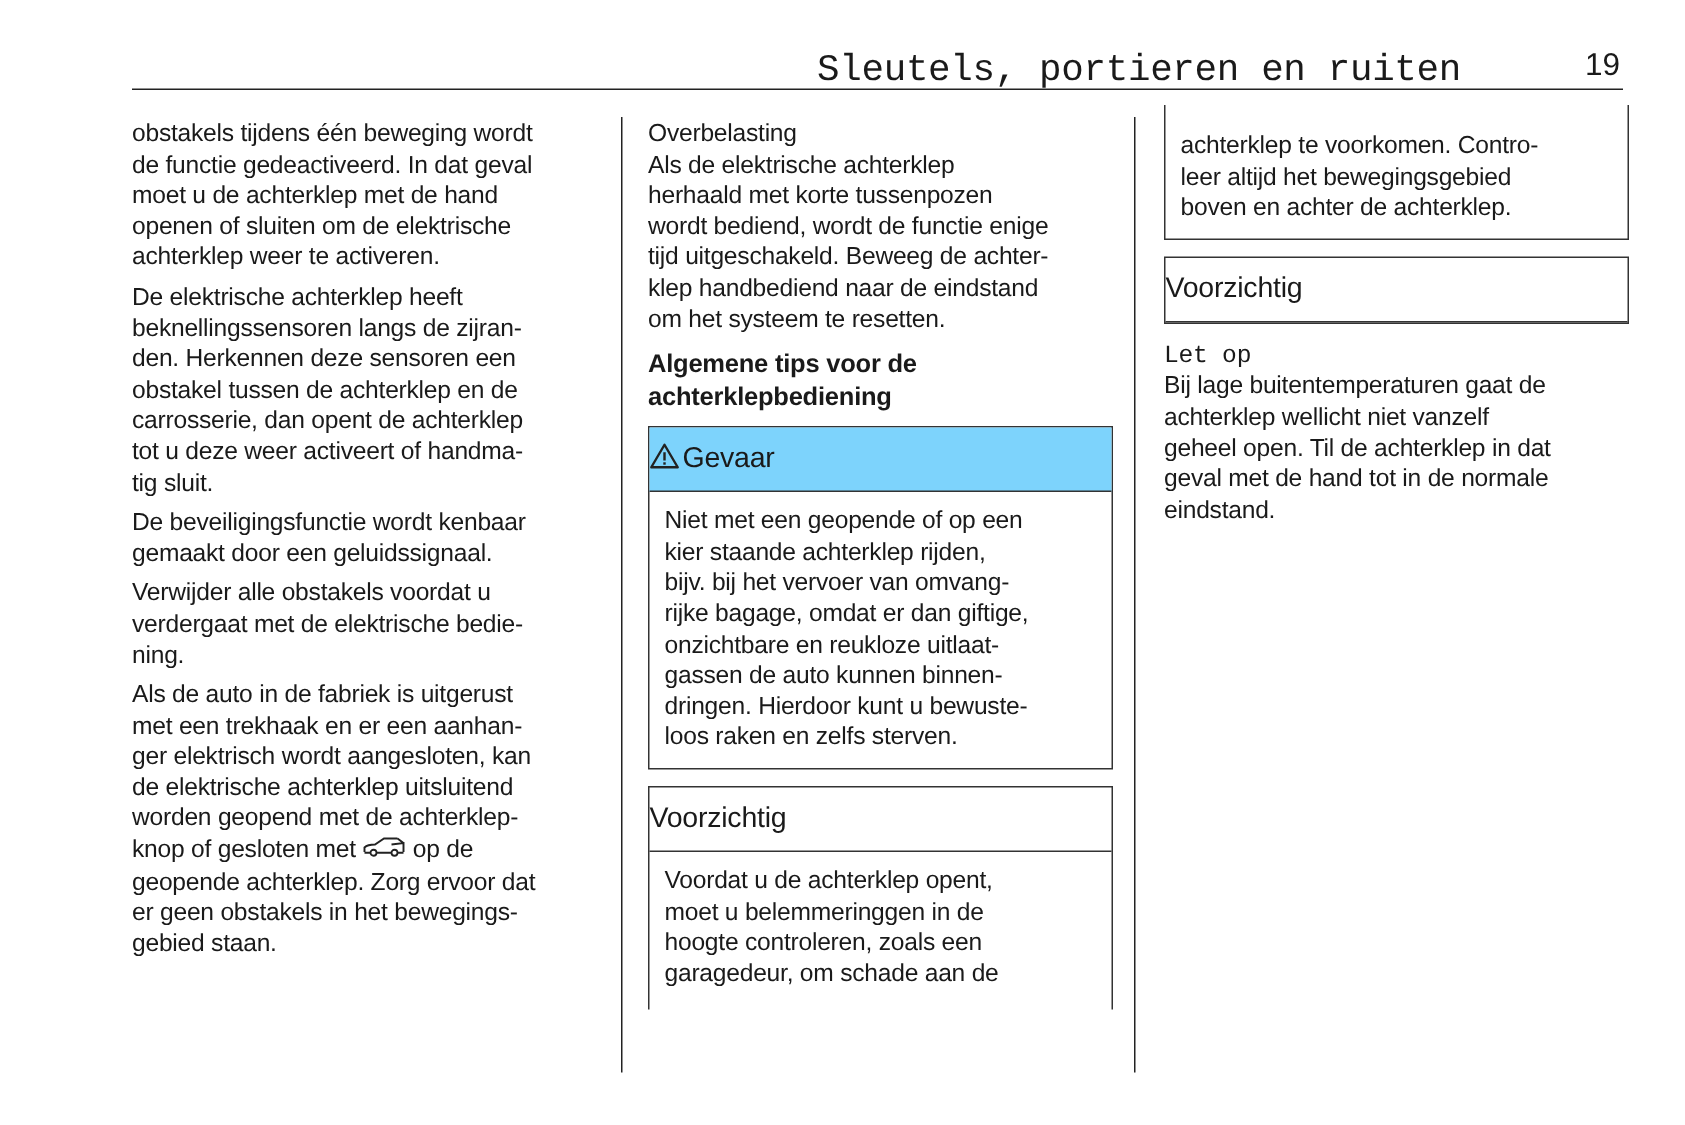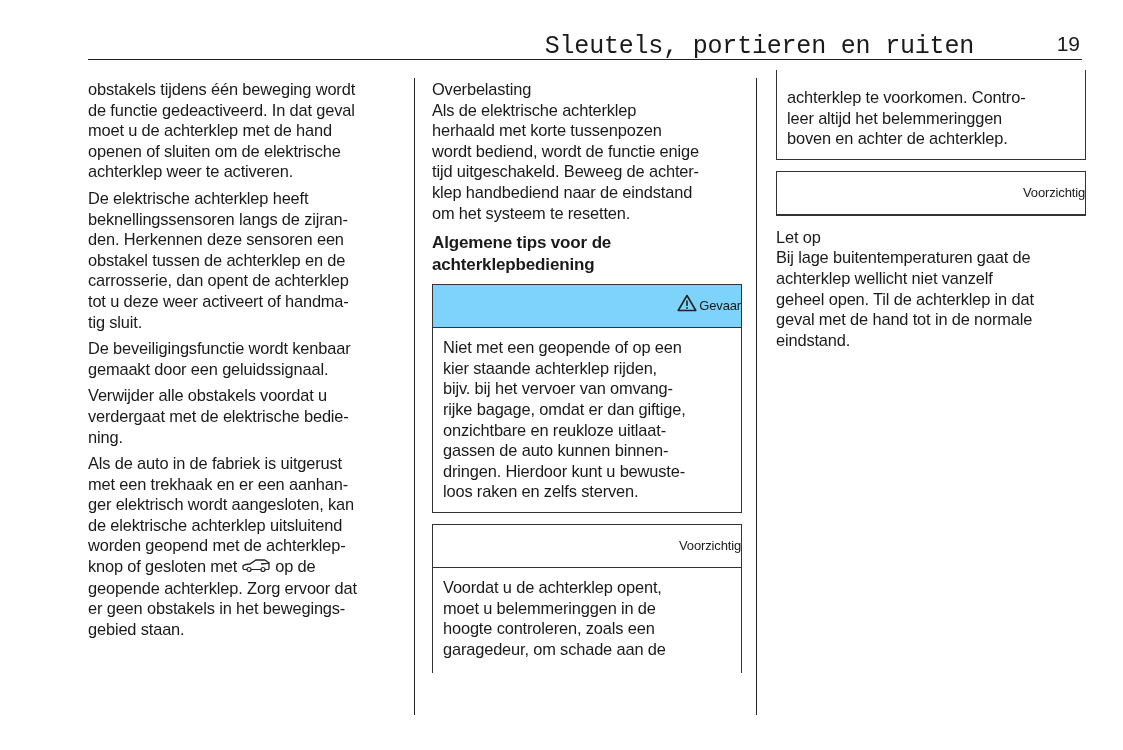--- a/index.html
+++ b/index.html
@@ -25,21 +25,21 @@
   .col2 { left: 432px; width: 310px; }
   .col3 { left: 776px; width: 310px; }
   .vline { position: absolute; width: 1px; background: #222; }
   .para { margin: 0 0 6px 0; white-space: pre-line; }
   .subhead { font-weight: normal; margin: 0; }
   .section-heading {
     font-size: 17px; line-height: 22px; margin: 9px 0 8px 0; white-space: pre-line;
   }
   .notice { border: 1.5px solid #333; margin-bottom: 11px; }
   .notice-head {
-    text-align: right; font-size: 13px; height: 42px; line-height: 42px;
+    text-align: left; font-size: 19px; height: 42px; line-height: 42px;
     border-bottom: 1.5px solid #333;
   }
   .notice-head.danger { background: #7dd3fc; }
   .notice-body { padding: 9px 10px 10px 10px; white-space: pre-line; }
   .notice.cut { border-bottom: none; }
   .notice.cont { border-top: none; }
   .warn-icon { display: inline-block; vertical-align: -2px; margin-right: 2px; }
   .car-icon { display: inline-block; vertical-align: -1px; margin: 0 4px; }
 </style>
 </head>
@@ -121,27 +121,27 @@
     <div class="notice-body">Voordat u de achterklep opent,
 moet u belemmeringgen in de
 hoogte controleren, zoals een
 garagedeur, om schade aan de</div>
   </div>
 </div>
 
 <div class="col col3" style="top:70px;">
   <div class="notice cont">
     <div class="notice-body" style="padding-top:17px;">achterklep te voorkomen. Contro-
-leer altijd het belemmeringgen
+leer altijd het bewegingsgebied
 boven en achter de achterklep.</div>
   </div>
 
   <div class="notice">
     <div class="notice-head">Voorzichtig</div>
   </div>
 
-  <p class="subhead" style="margin-top:2px;">Let op</p>
+  <p class="subhead" style="margin-top:2px;font-family:Liberation Mono, monospace;">Let op</p>
   <p class="para">Bij lage buitentemperaturen gaat de
 achterklep wellicht niet vanzelf
 geheel open. Til de achterklep in dat
 geval met de hand tot in de normale
 eindstand.</p>
 </div>
 
 </body></html>

